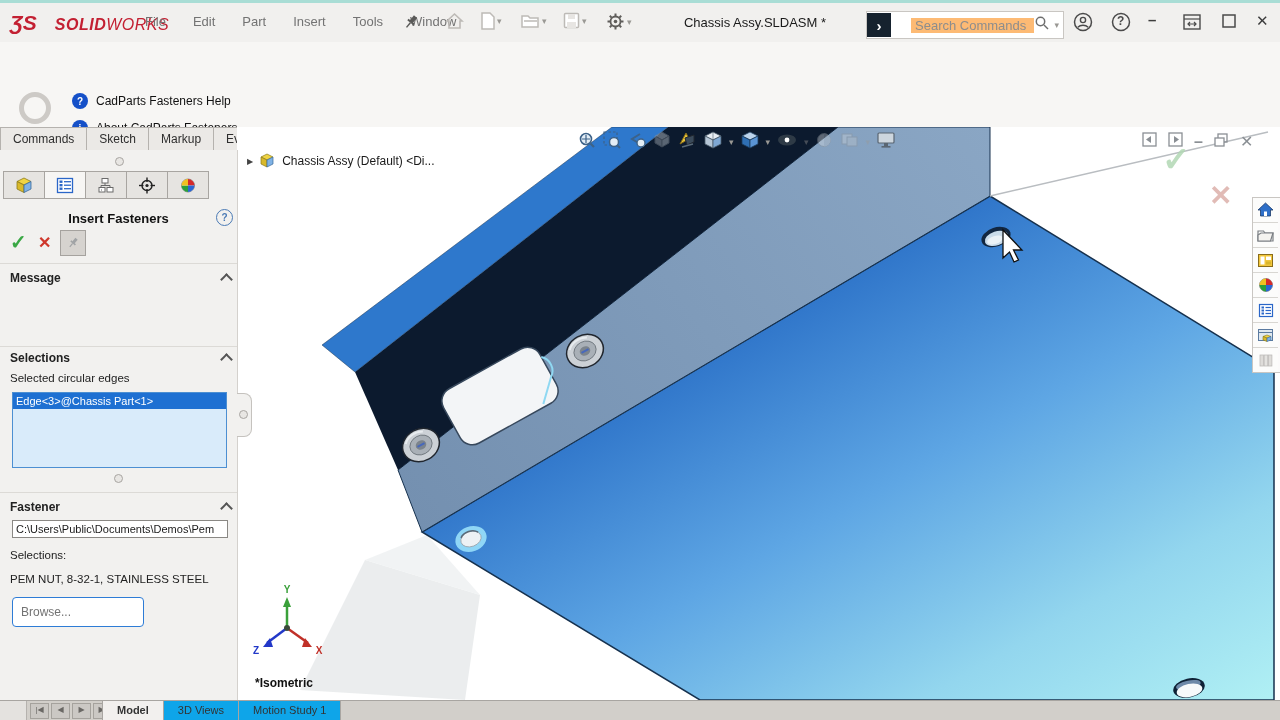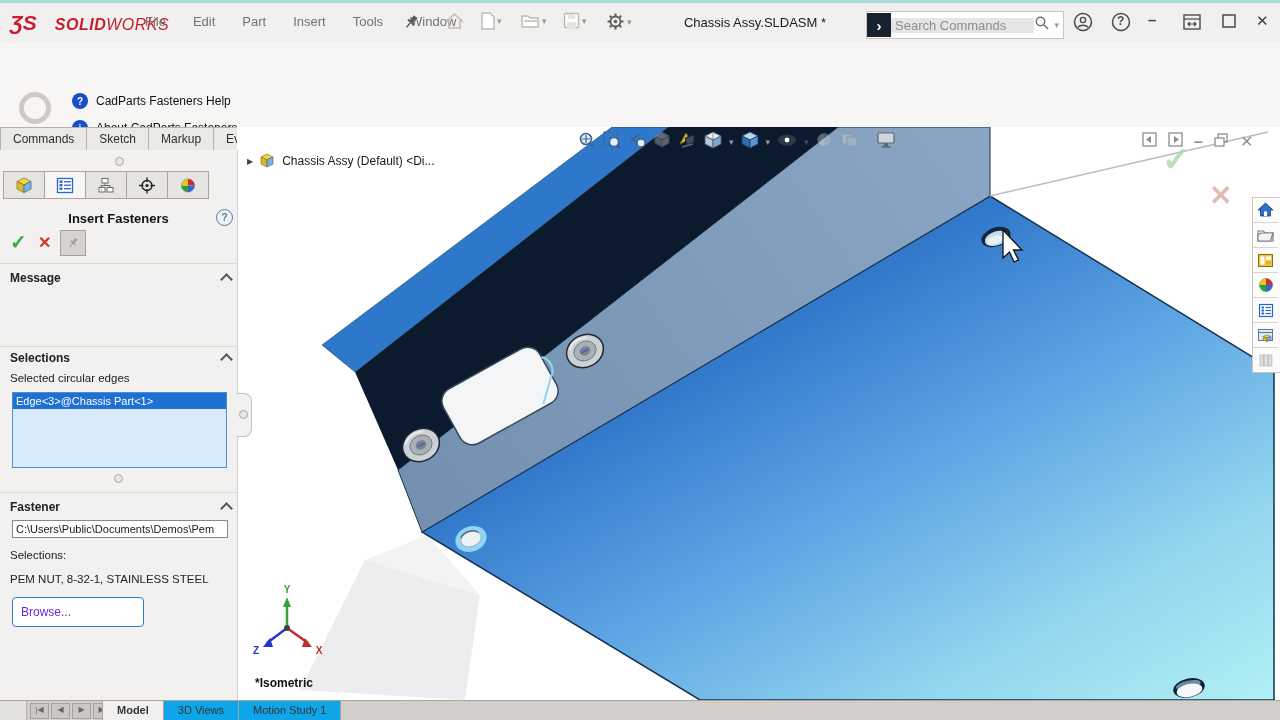--- a/index.html
+++ b/index.html
@@ -13,21 +13,21 @@
   .logo .mark{font-size:21px;font-weight:bold;margin-right:18px;}
   .logo .bold{font-size:16px;font-weight:bold;letter-spacing:.5px;}
   .logo .light{font-size:16px;font-weight:normal;letter-spacing:.5px;}
   .menus{left:145px;top:11px;display:flex;gap:27px;font-size:13px;color:#737373;}
   .menus span{cursor:default;}
   .tb-ico{display:inline-flex;align-items:center;gap:2px;}
   .caret{font-size:9px;color:#9a9894;}
   .title-center{left:650px;top:12px;width:210px;text-align:center;font-size:13px;color:#1a1a1a;white-space:nowrap;}
   .searchbox{left:866px;top:8px;width:196px;height:26px;display:flex;align-items:center;background:#fff;border:1px solid #c9c6c2;}
   .searchbox .sglyph{width:24px;height:24px;margin:0;background:#16222e;color:#fff;font-weight:bold;font-size:15px;display:flex;align-items:center;justify-content:center;}
-  .searchbox input{flex:1;border:0;outline:none;font-size:13px;padding:0 4px;font-family:"Liberation Sans",sans-serif;color:#444;min-width:0;background:#e5e5e5;}
+  .searchbox input{flex:1;border:0;outline:none;font-size:13px;padding:0 4px;font-family:"Liberation Sans",sans-serif;color:#444;min-width:0;background:#fdba74;margin-left:20px;}
   .searchbox input::placeholder{color:#8d8d8d;}
   .winbtn{font-size:15px;color:#3c3c3c;}
   
   #ribbon{left:0;top:42px;width:1280px;height:85px;background:#f7f6f4;}
   .bigbtn{left:6px;top:48px;width:58px;height:74px;text-align:center;color:#aaa7a2;font-size:10.5px;line-height:12px;}
   .bigbtn .donut{width:22px;height:22px;border:5px solid #cdcac6;border-radius:50%;margin:2px auto 4px auto;}
   .helpitem{display:flex;align-items:center;gap:8px;font-size:12px;color:#111;}
   .bluedot{width:16px;height:16px;border-radius:50%;background:#1550c8;color:#fff;font-size:10px;font-weight:bold;
            display:flex;align-items:center;justify-content:center;}
   
@@ -45,21 +45,21 @@
   .helpcirc{width:15px;height:15px;border:1.5px solid #4a7ab5;border-radius:50%;color:#4a7ab5;font-size:10px;font-weight:bold;display:flex;align-items:center;justify-content:center;}
   .okx{font-weight:bold;}
   .pinbtn{width:24px;height:24px;background:#d6d3cf;border:1px solid #a5a29e;display:flex;align-items:center;justify-content:center;}
   .divider{height:1px;background:#dcdad6;left:0;width:237px;}
   .sechead{font-size:12px;font-weight:bold;color:#222;}
   .chev{width:7px;height:7px;border-left:2px solid #555;border-top:2px solid #555;transform:rotate(45deg);}
   .msgbox{background:#f8f4a2;color:#3c3c2c;font-size:11px;line-height:13.5px;padding:4px 6px;}
   .listbox{background:#d9ebfa;border:1.5px solid #4c8fd2;}
   .listrow{height:16px;background:#1e70d2;color:#fff;font-size:11px;line-height:16px;padding-left:3px;white-space:nowrap;overflow:hidden;}
   .fld{border:1px solid #8a8884;background:#fff;font-size:11px;padding:2px 3px;font-family:"Liberation Sans",sans-serif;color:#1a1a1a;}
-  .browse{border:1.5px solid #2e7cd6;border-radius:4px;background:#fff;font-size:12px;color:#6d28d9;text-align:left;padding:0 0 0 8px;font-family:"Liberation Sans",sans-serif;}
+  .browse{border:1.5px solid #2e7cd6;border-radius:4px;background:#fff;font-size:12px;color:#737373;text-align:left;padding:0 0 0 8px;font-family:"Liberation Sans",sans-serif;}
   .lbl{font-size:11.5px;color:#222;}
   
   #viewport{left:237px;top:127px;width:1043px;height:573px;background:#fff;overflow:hidden;}
   .crumb{left:10px;top:26px;display:flex;align-items:center;gap:6px;font-size:12px;color:#1a1a1a;}
   .flyout{font-size:8px;color:#444;}
   .hud{left:340px;top:3px;display:flex;align-items:center;gap:5px;}
   .hicon{display:inline-block;}
   .faded{opacity:.4;}
   .docctl{left:905px;top:5px;display:flex;align-items:center;gap:11px;color:#8a8f94;}
   .confmark{font-weight:bold;}

